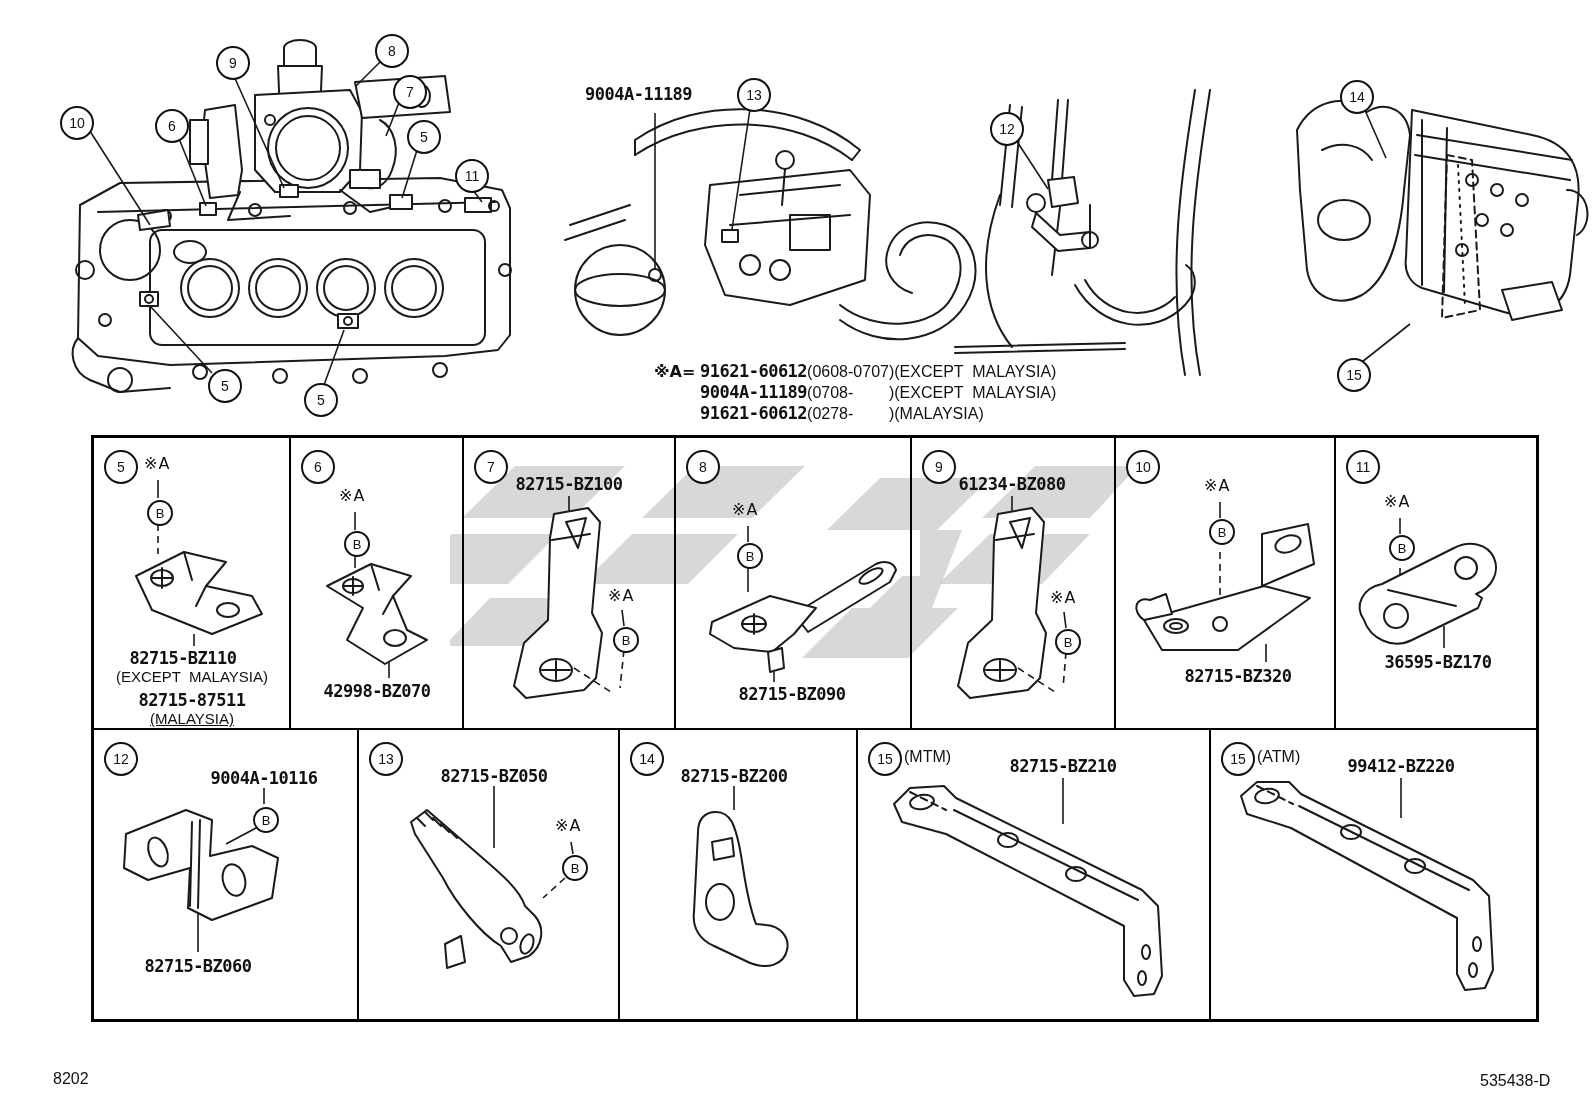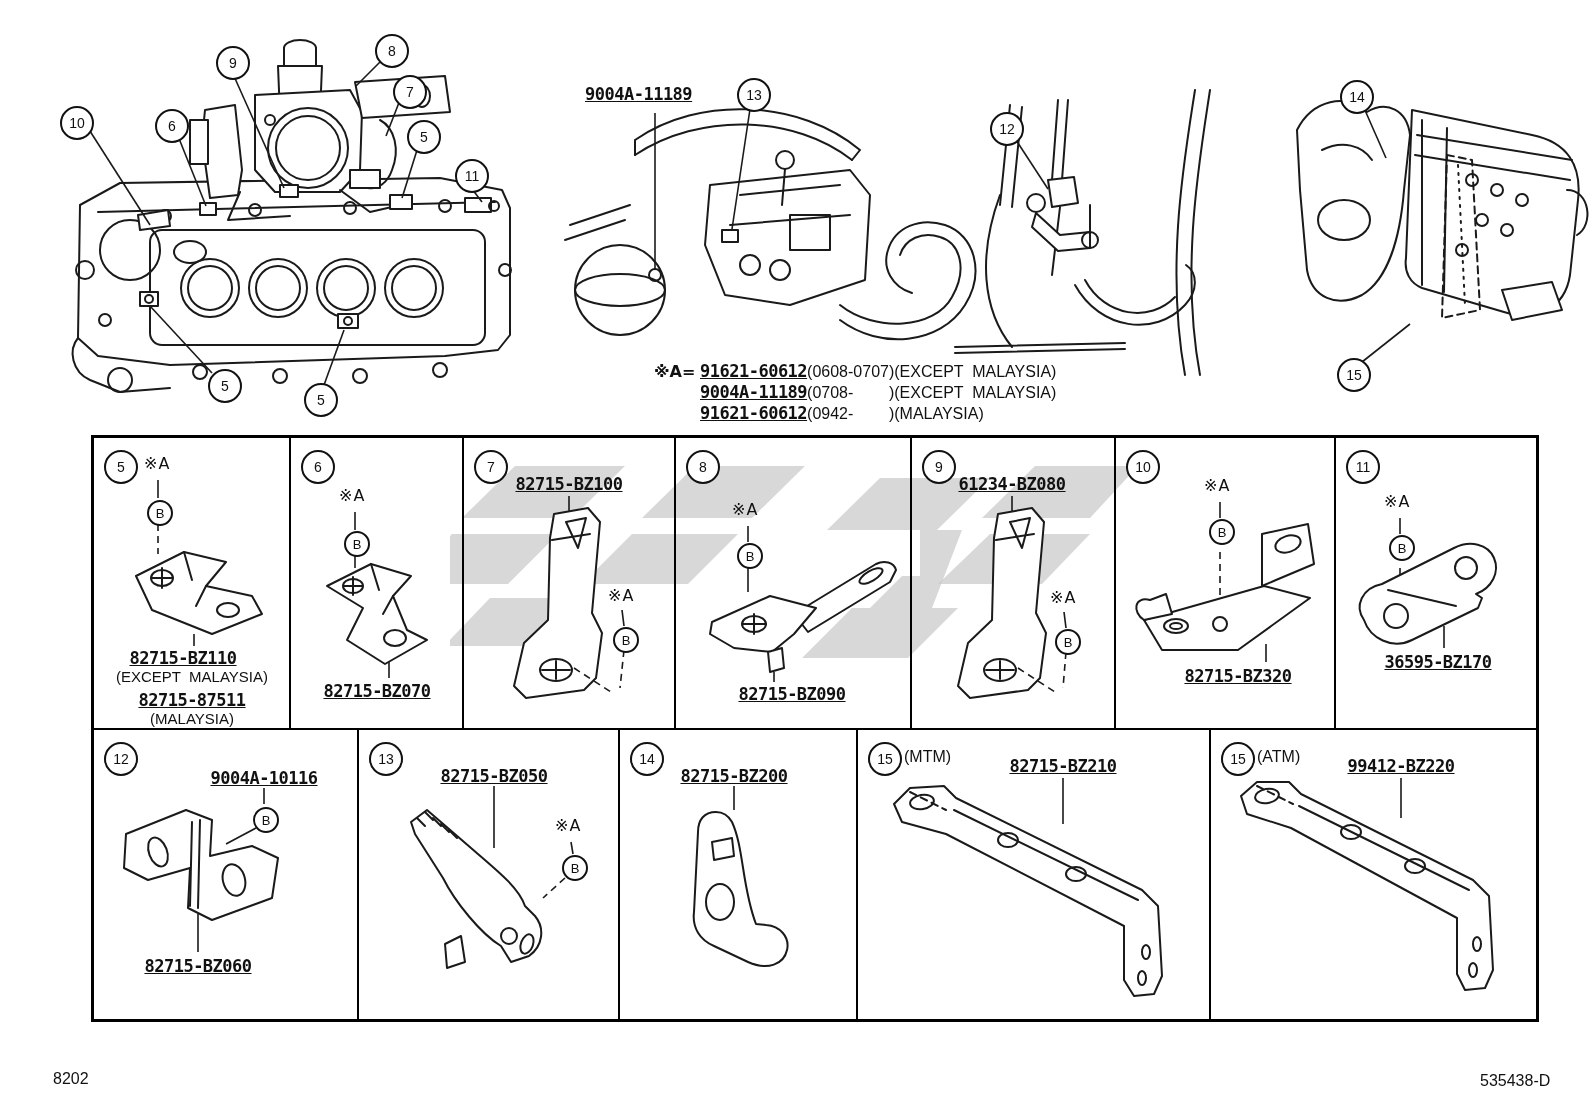--- a/index.html
+++ b/index.html
@@ -12,21 +12,21 @@
   svg .dash{stroke-dasharray:7 5;}
   svg .dot{stroke-dasharray:2 6;}
   svg .wm{fill:#c9c9c9;opacity:0.72;stroke:none;}
   .callout{position:absolute;width:30px;height:30px;border:2px solid #111;border-radius:50%;
            background:#fff;display:flex;align-items:center;justify-content:center;
            font:14px "Liberation Sans",sans-serif;z-index:5;}
   .bcircle{position:absolute;width:22px;height:22px;border:2px solid #111;border-radius:50%;
            background:#fff;display:flex;align-items:center;justify-content:center;
            font:13px "Liberation Sans",sans-serif;z-index:5;}
   .ref{position:absolute;font:16px "DejaVu Sans",sans-serif;letter-spacing:1px;z-index:5;white-space:pre;}
-  .part{font-family:"DejaVu Sans Mono",monospace;font-weight:bold;font-size:17px;letter-spacing:-0.5px;white-space:pre;text-decoration:underline;}
+  .part{font-family:"DejaVu Sans Mono",monospace;font-weight:bold;font-size:17px;letter-spacing:-0.5px;white-space:pre;}
   .note{font:15px "Liberation Sans",sans-serif;white-space:pre;}
   .clabel{position:absolute;transform:translateX(-50%);z-index:4;}
   .llabel{position:absolute;z-index:4;}
   #parts-table{position:absolute;left:91px;top:435px;width:1448px;height:587px;
                border:3px solid #000;box-sizing:border-box;z-index:2;}
   .trow{display:flex;}
   .tcell{position:relative;box-sizing:border-box;border-right:2px solid #000;}
   .tcell.last{border-right:none;}
   .row1 .tcell{height:292px;border-bottom:2px solid #000;}
   .row2 .tcell{height:289px;}
@@ -230,21 +230,21 @@
       <span class="fnpre">※A= </span>
       <span class="part">91621-60612</span>
       <span class="fnrest">(0608-0707)(EXCEPT  MALAYSIA)</span>
     </div>
     <div class="fnrow ind">
       <span class="part">9004A-11189</span>
       <span class="fnrest">(0708-        )(EXCEPT  MALAYSIA)</span>
     </div>
     <div class="fnrow ind">
       <span class="part">91621-60612</span>
-      <span class="fnrest">(0942-        )(MALAYSIA)</span>
+      <span class="fnrest">(0278-        )(MALAYSIA)</span>
     </div>
   </div>
 
   <div id="parts-table">
 
     <div class="trow row1">
 
       <div class="tcell" style="width:197px;">
         <svg class="cellsvg" width="195" height="290" viewBox="0 0 195 290">
           <line class="lead" x1="64" y1="42" x2="64" y2="60"></line>
@@ -259,42 +259,42 @@
         <div class="callout" style="left:10px;top:12px;">
             <span>5</span>
           </div>
         <span class="ref" style="left:50px;top:16px;">※A</span>
         <div class="bcircle" style="left:53px;top:62px;">
             <span>B</span>
           </div>
         <span class="clabel part" style="left:89px;top:210px;">82715-BZ110</span>
         <span class="clabel note" style="left:98px;top:230px;">(EXCEPT  MALAYSIA)</span>
         <span class="clabel part" style="left:98px;top:252px;">82715-87511</span>
-        <span class="clabel note" style="left:98px;top:272px;">(MALAYSIA)</span>
+        <span class="clabel note" style="left:98px;top:272px;text-decoration:underline;">(MALAYSIA)</span>
       </div>
 
       <div class="tcell" style="width:173px;">
         <svg class="cellsvg" width="171" height="290" viewBox="0 0 171 290">
           <line class="lead" x1="64" y1="74" x2="64" y2="92"></line>
           <line class="lead" x1="64" y1="116" x2="64" y2="130"></line>
           <path class="art fw" d="M36,148 L80,126 L120,138 L102,158 L116,192 L136,202 L94,226 L56,202 L72,170 Z"></path>
           <path class="art" d="M80,126 L88,152 M102,158 L92,176"></path>
           <ellipse class="art" cx="62" cy="148" rx="10" ry="7"></ellipse>
           <path class="art" d="M62,139 L62,157 M53,148 L71,148"></path>
           <ellipse class="art" cx="104" cy="200" rx="11" ry="8"></ellipse>
           <line class="lead" x1="98" y1="224" x2="98" y2="240"></line>
         </svg>
         <div class="callout" style="left:10px;top:12px;">
             <span>6</span>
           </div>
         <span class="ref" style="left:48px;top:48px;">※A</span>
         <div class="bcircle" style="left:53px;top:93px;">
             <span>B</span>
           </div>
-        <span class="clabel part" style="left:86px;top:243px;">82715-BZ070</span>
+        <span class="clabel part" style="left:86px;top:243px;">42998-BZ070</span>
       </div>
 
       <div class="tcell" style="width:212px;">
         <svg class="cellsvg" width="210" height="290" viewBox="0 0 210 290">
           <line class="lead" x1="105" y1="58" x2="105" y2="76"></line>
           <path class="art fw" d="M90,76 L124,70 L136,84 L128,175 L138,195 L132,240 L120,252 L62,260 L50,248 L60,205 L84,182 L86,100 Z"></path>
           <path class="art" d="M102,84 L122,80 L114,110 Z"></path>
           <path class="art" d="M88,102 L126,96"></path>
           <ellipse class="art" cx="92" cy="232" rx="16" ry="11"></ellipse>
           <path class="art" d="M92,223 L92,241 M78,232 L106,232"></path>

